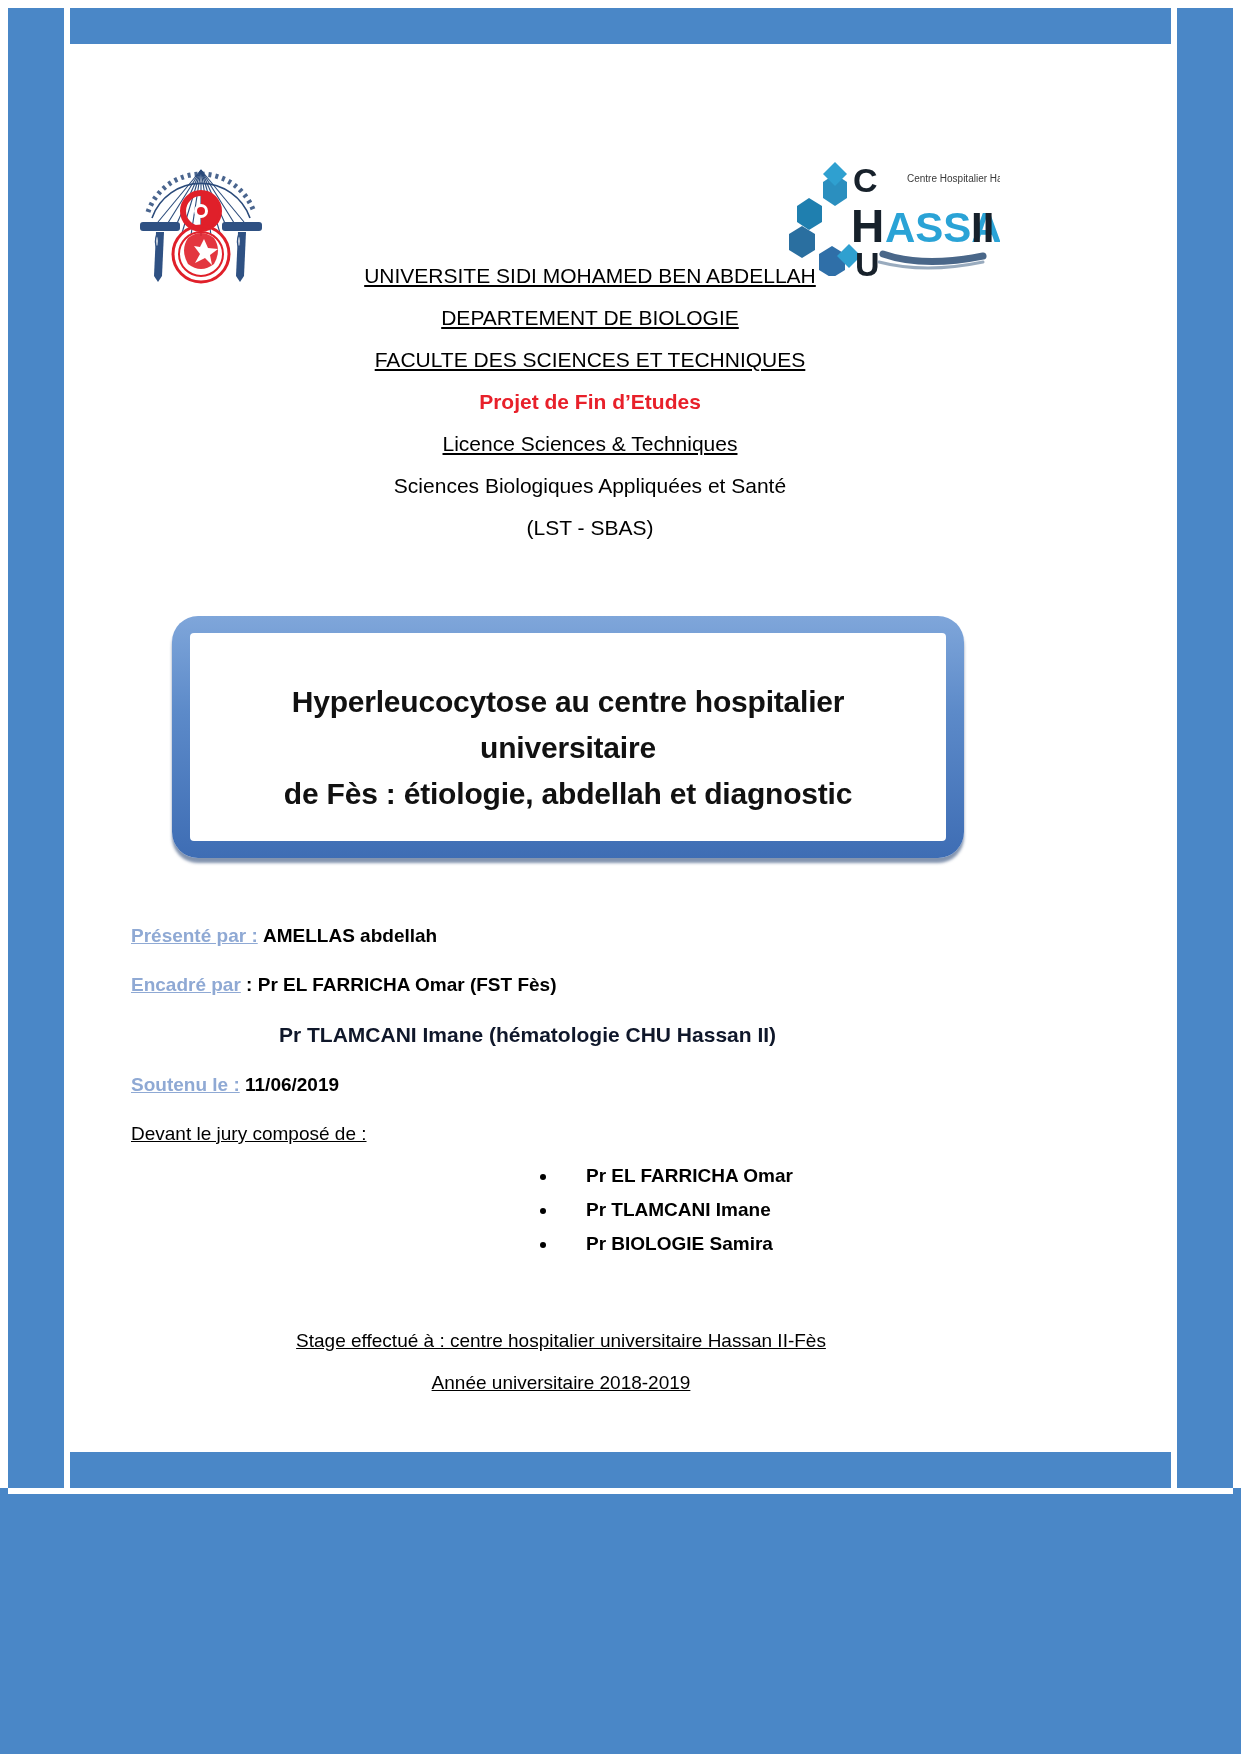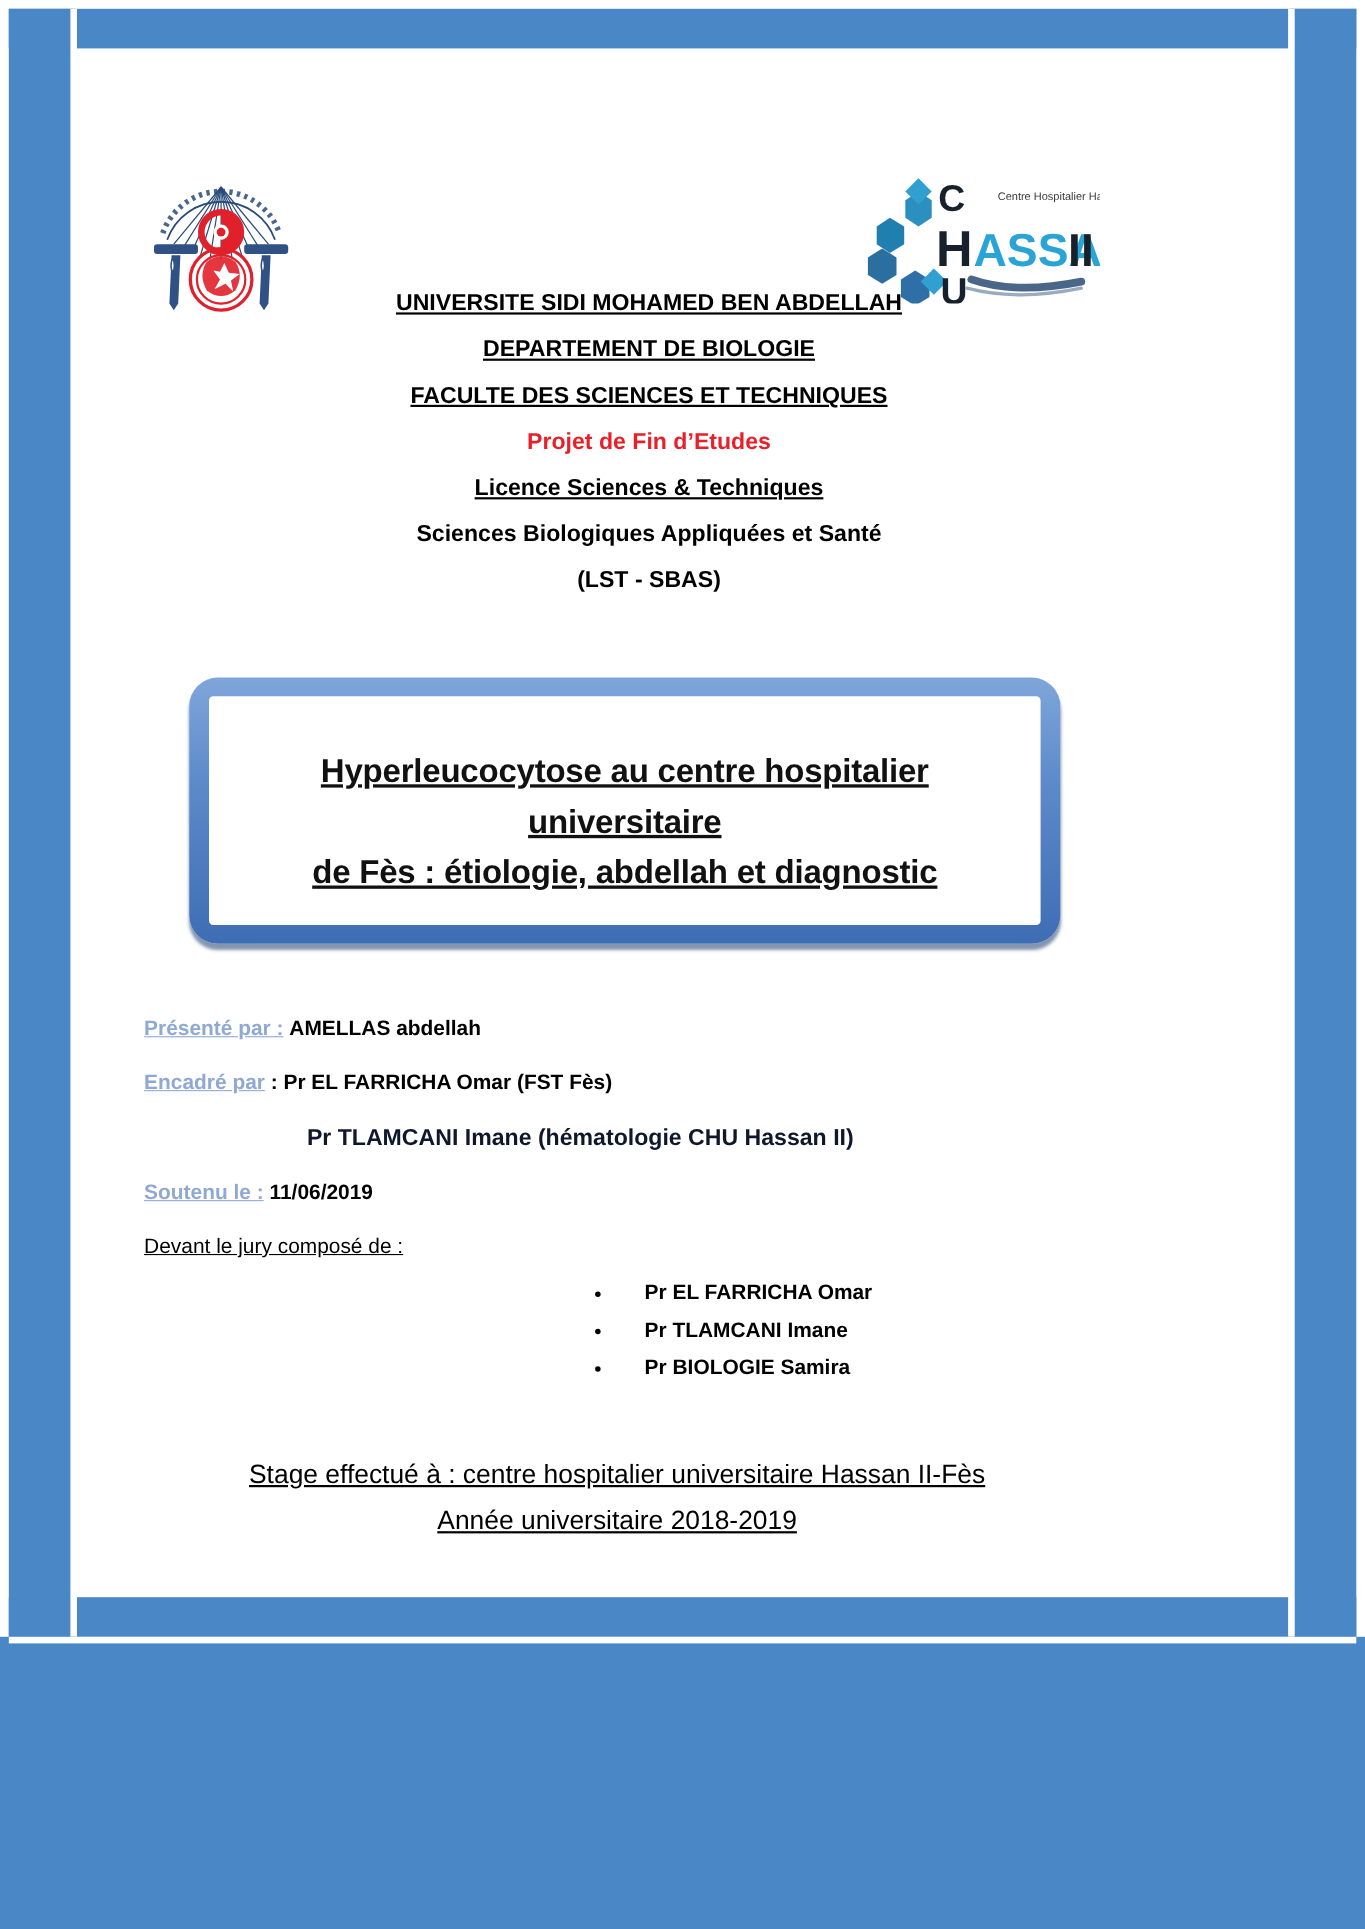--- a/index.html
+++ b/index.html
@@ -30,58 +30,57 @@
   .bottom-flood{position:absolute;left:0;top:1488px;width:1241px;height:266px;background:#4A87C7;}
   .bottom-flood-white{position:absolute;left:8px;top:1488px;width:1225px;height:6px;background:#ffffff;}
 
   
   .page{position:absolute;left:0;top:0;width:1241px;height:1754px;}
 
   .logo-uni{position:absolute;left:128px;top:126px;width:146px;height:160px;}
   .logo-chu{position:absolute;left:775px;top:158px;width:225px;height:118px;}
 
   .head-block{position:absolute;left:190px;top:255px;width:800px;text-align:center;}
-  .head-line{font-size:21px;color:#000;line-height:42px;white-space:nowrap;font-weight:bold;}
+  .head-line{font-size:21px;color:#000;line-height:42px;white-space:nowrap;}
   .head-line .u{text-decoration:underline;}
   .head-red{color:#E8202A;font-weight:bold;font-size:21px;line-height:42px;}
 
   
   .title-box{
     position:absolute;left:172px;top:616px;width:792px;height:242px;
     border-radius:26px;
     background:linear-gradient(180deg,#7FA6DA 0%,#5C8AC9 40%,#3E6DB4 100%);
     box-shadow:0 5px 3px rgba(30,60,110,.55);
   }
   .title-box-inner{
     position:absolute;left:18px;top:17px;width:756px;height:208px;
     background:#ffffff;border-radius:4px;
     display:flex;align-items:center;justify-content:center;
   }
   .title-text{
     font-size:30px;font-weight:bold;color:#111;text-align:center;
     line-height:46px;letter-spacing:-.2px;width:730px;
     margin-top:22px;
-    text-decoration:underline;
   }
 
   
   .details{position:absolute;left:131px;top:925px;width:980px;}
   .row{font-size:19px;color:#000;margin-bottom:27px;}
   .lbl{color:#8FA9D4;font-weight:bold;text-decoration:underline;}
   .val{color:#000;font-weight:bold;}
   .row-indent{margin-left:148px;font-weight:bold;font-size:21px;color:#0f172a;margin-bottom:27px;}
   .row-plain{font-size:19px;color:#000;margin-bottom:12px;}
   .row-plain .u{text-decoration:underline;}
 
   .jury{margin-left:405px;margin-top:14px;}
   .jury li{font-size:19px;font-weight:bold;color:#000;line-height:34px;padding-left:28px;}
   .jury ul{margin:0;padding-left:22px;}
 
   .footer{position:absolute;left:131px;top:1320px;width:860px;text-align:center;}
-  .footer div{font-size:24px;color:#000;line-height:42px;}
+  .footer div{font-size:19px;color:#000;line-height:42px;}
   .footer .u{text-decoration:underline;}
 </style>
 </head>
 <body>
 
 <div class="border-layer">
   <div class="bar band-top"></div>
   <div class="bar band-bottom"></div>
   <div class="bar band-left"></div>
   <div class="bar band-right"></div>

